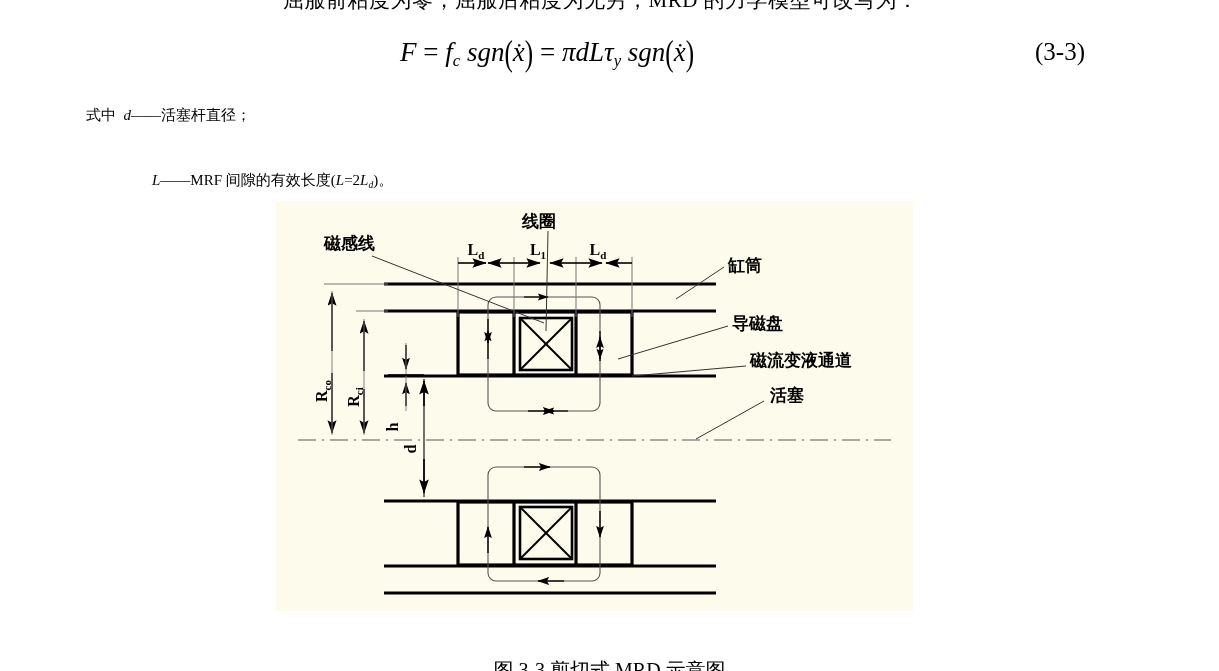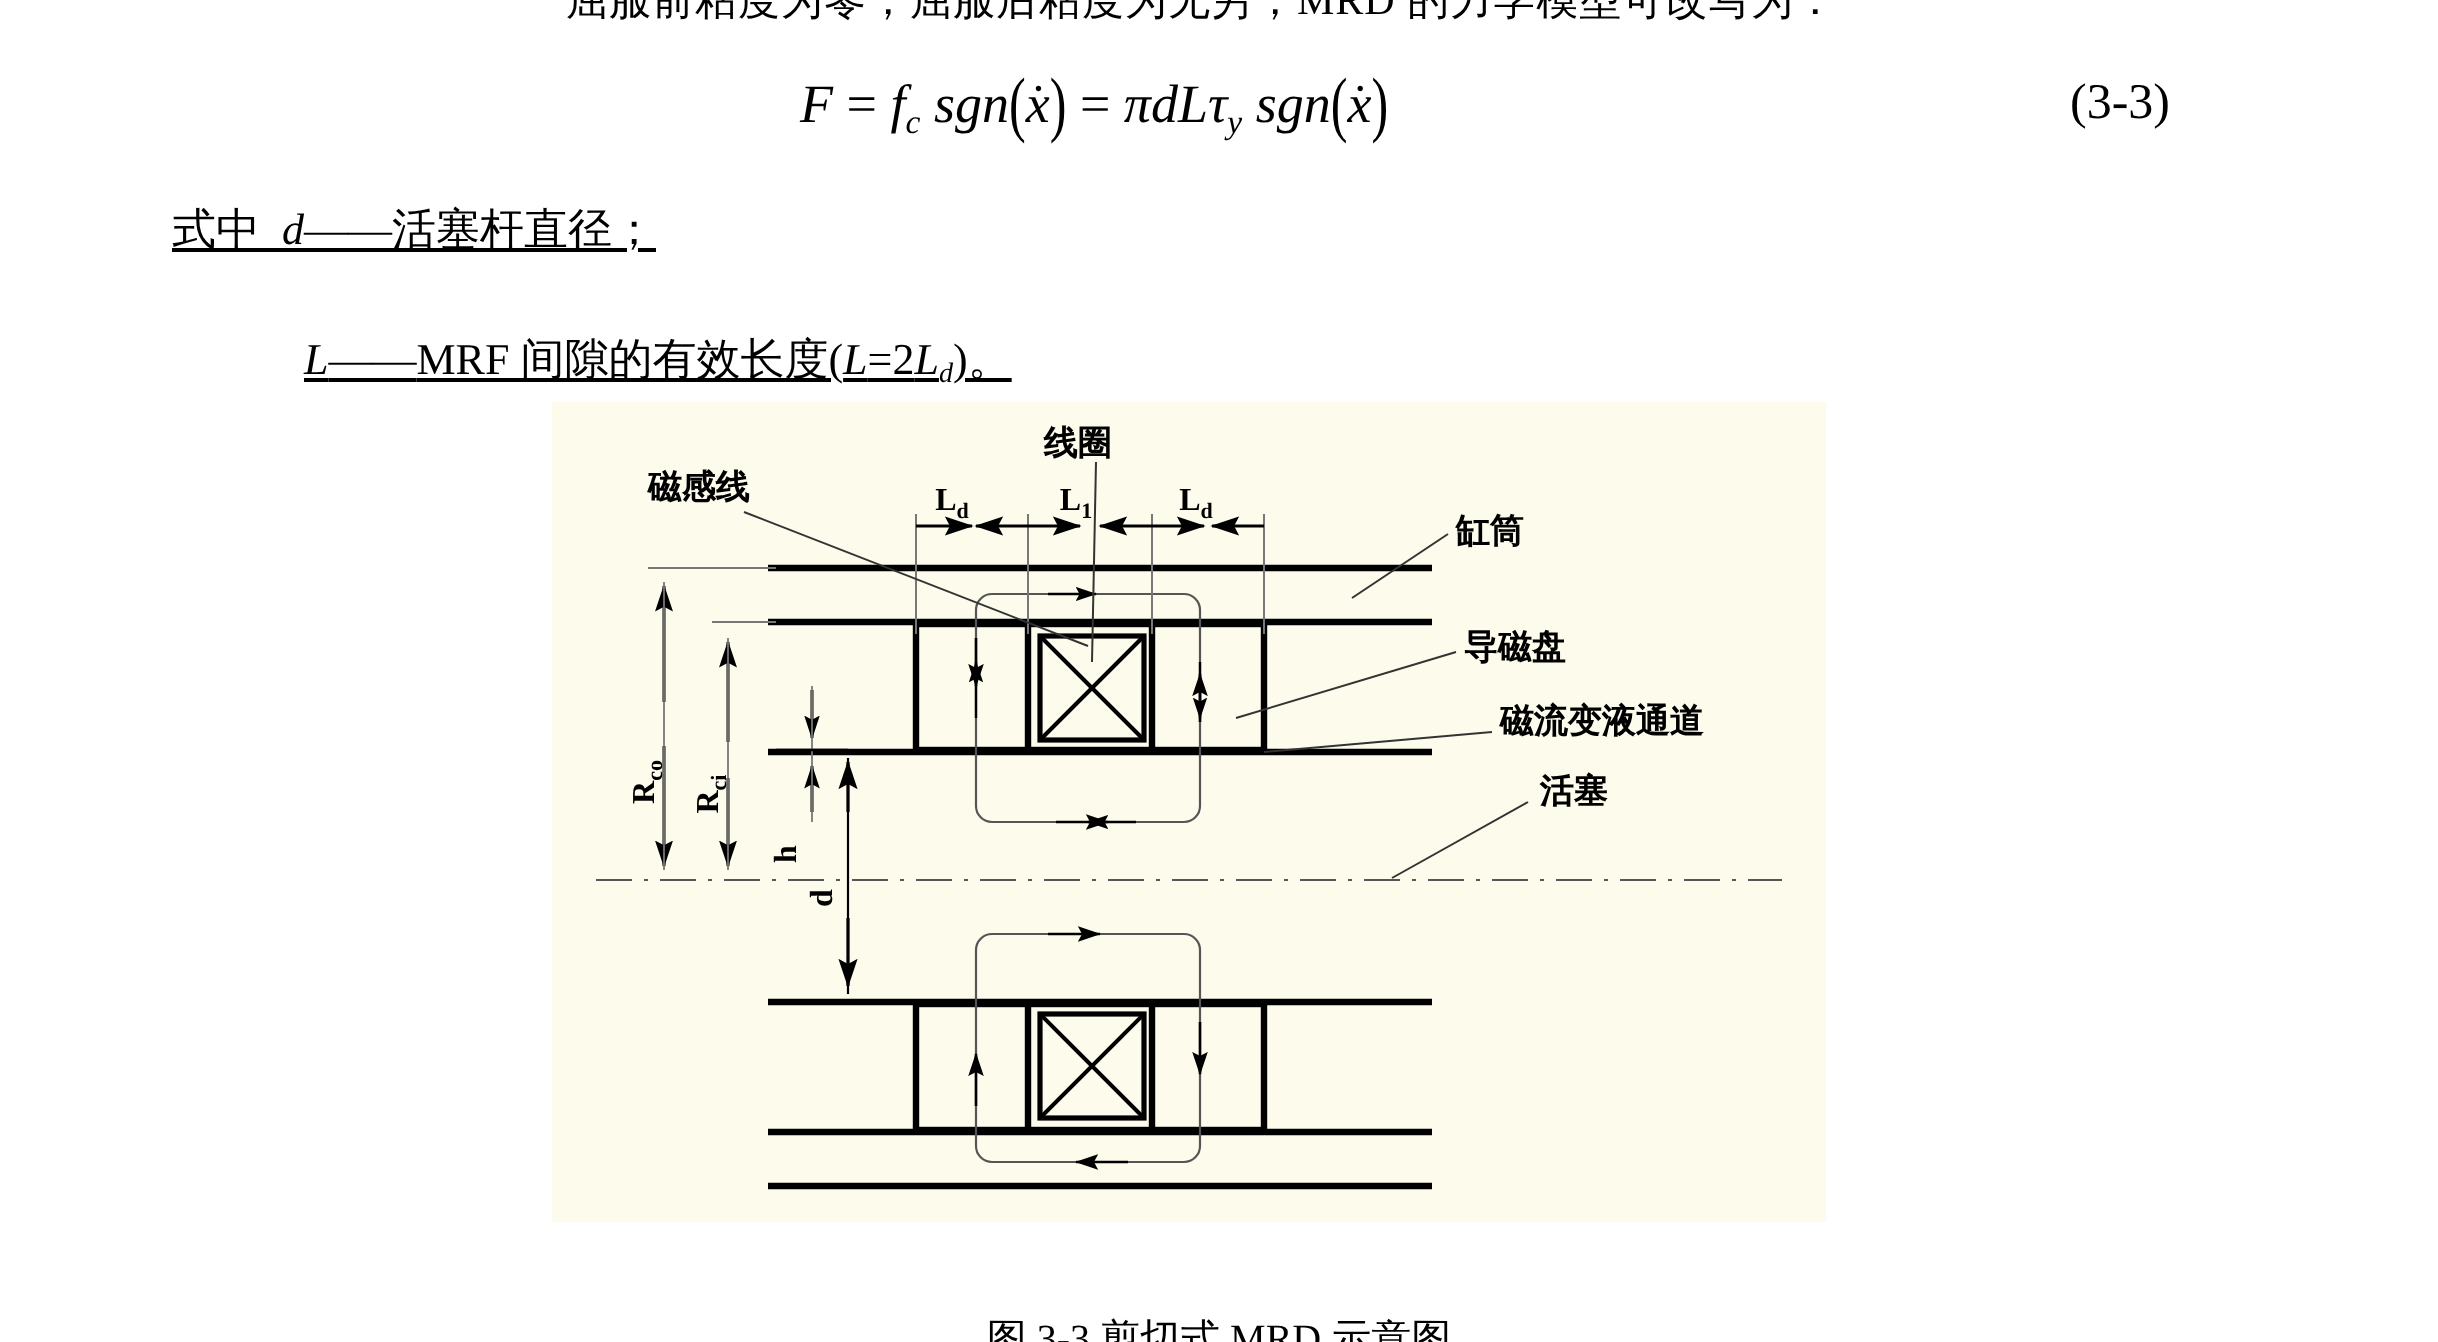--- a/index.html
+++ b/index.html
@@ -82,24 +82,23 @@
     top: 0;
     font-size: 25px;
     line-height: 44px;
     font-style: normal;
     text-align: right;
   }
 
   
   .whereline {
     position: absolute;
-    font-size: 22px;
+    font-size: 15px;
     line-height: 30px;
     white-space: nowrap;
-    text-decoration: underline;
   }
   #where-line-1 { left: 86px;  top: 100px; }
   #where-line-2 { left: 152px; top: 145px; margin-top: 20px; }
   .it { font-style: italic; }
   .whereline sub {
     font-size: 0.64em;
     font-style: italic;
     vertical-align: -0.28em;
   }
 

